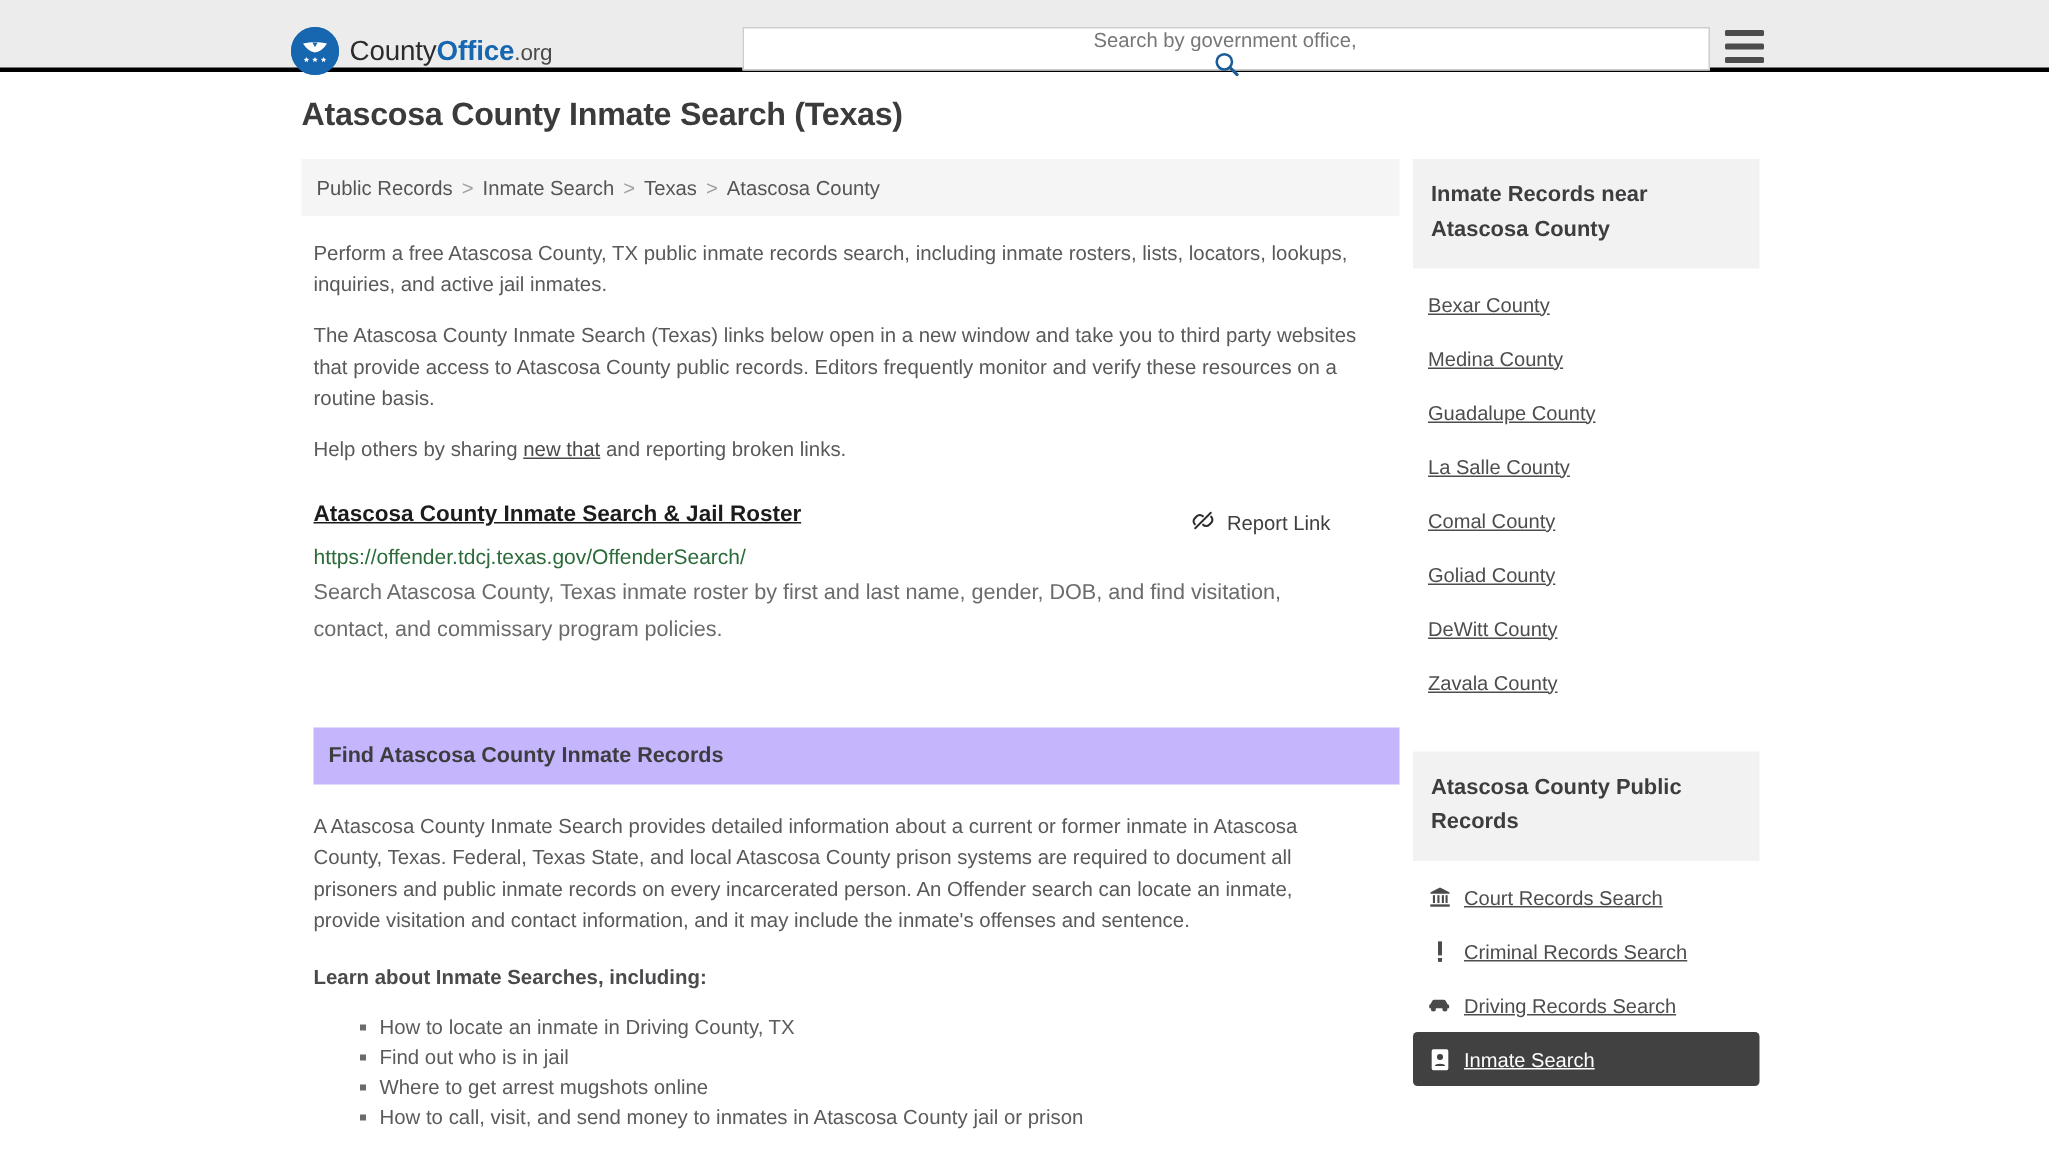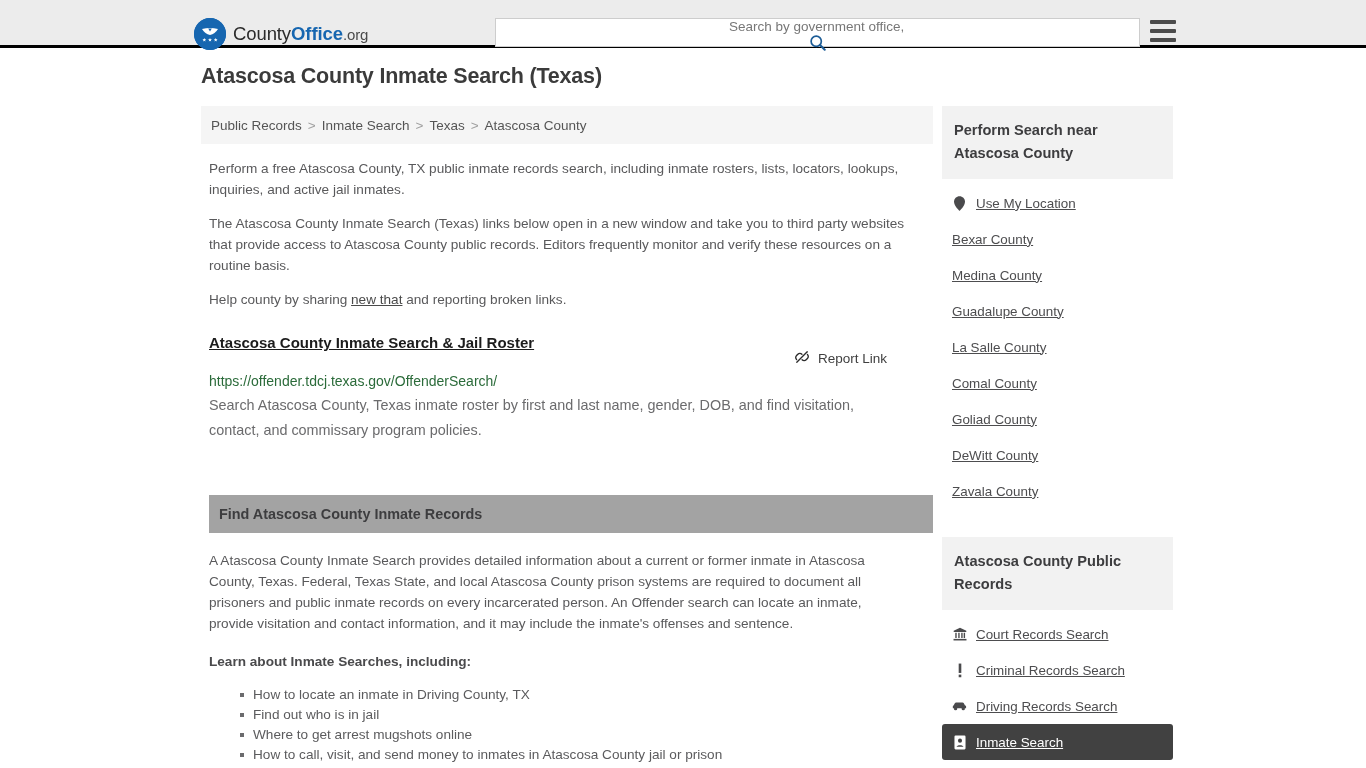--- a/index.html
+++ b/index.html
@@ -122,36 +122,36 @@
   .result { margin: 24px 0 0 8px; position: relative; }
   .result-head { display: flex; align-items: flex-start; justify-content: space-between; gap: 24px; }
   .result-title {
     font-size: 15px; font-weight: bold; color: #1c1c1c;
     text-decoration: underline; cursor: pointer;
   }
   .report-link {
     display: flex; align-items: center; gap: 8px;
     font-size: 13.5px; color: #3f3f3f;
     cursor: pointer; white-space: nowrap;
-    margin-right: 46px; margin-top: 15px;
+    margin-right: 46px; margin-top: 5px;
   }
   .result-url {
     display: block;
     font-size: 14px; color: #2b6b3a;
     margin-top: 5px;
   }
   .result-desc {
     font-size: 14.4px; color: #6b6b6d;
     line-height: 25px; margin-top: 4px;
     max-width: 670px;
   }
 
   
   .section-head {
-    background: #a3a3a3;
+    background: #c4b5fd;
     height: 38px;
     display: flex; align-items: center;
     padding: 0 10px;
     margin: 52px 0 0 8px;
     font-size: 14.4px; font-weight: bold; color: #3d3d3f;
   }
   .section-body { margin: 17px 0 0 8px; }
   .section-body .p { margin-left: 0; max-width: 690px; }
   .learn-head {
     font-size: 13.6px; font-weight: bold; color: #4a4a4c;
@@ -264,21 +264,21 @@
           <span class="sep">&gt;</span>
           <a>Inmate Search</a>
           <span class="sep">&gt;</span>
           <a>Texas</a>
           <span class="sep">&gt;</span>
           <a>Atascosa County</a>
         </nav>
 
         <p class="p">Perform a free Atascosa County, TX public inmate records search, including inmate rosters, lists, locators, lookups, inquiries, and active jail inmates.</p>
         <p class="p">The Atascosa County Inmate Search (Texas) links below open in a new window and take you to third party websites that provide access to Atascosa County public records. Editors frequently monitor and verify these resources on a routine basis.</p>
-        <p class="p"><span>Help county by sharing </span><a class="inline">new that</a><span> and reporting broken links.</span></p>
+        <p class="p"><span>Help others by sharing </span><a class="inline">new that</a><span> and reporting broken links.</span></p>
 
         <div class="result">
           <div class="result-head">
             <a class="result-title">Atascosa County Inmate Search &amp; Jail Roster</a>
             <div class="report-link">
               <span>
                 <svg width="16" height="16" viewBox="0 0 20 20">
                   <path d="M3.2 13.2 a3.6 3.6 0 0 1 0-5.1 l1.6-1.6 a3.6 3.6 0 0 1 5.1 0" fill="none" stroke="#2b2b2b" stroke-width="1.7" stroke-linecap="round"></path>
                   <path d="M16.8 6.8 a3.6 3.6 0 0 1 0 5.1 l-1.6 1.6 a3.6 3.6 0 0 1 -5.1 0" fill="none" stroke="#2b2b2b" stroke-width="1.7" stroke-linecap="round"></path>
                   <line x1="3.5" y1="16.5" x2="16.5" y2="3.5" stroke="#2b2b2b" stroke-width="1.6" stroke-linecap="round"></line>
@@ -300,31 +300,23 @@
             <li>Find out who is in jail</li>
             <li>Where to get arrest mugshots online</li>
             <li>How to call, visit, and send money to inmates in Atascosa County jail or prison</li>
 
           </ul>
         </div>
       </div>
 
       <div class="side-col">
 
-        <div class="side-panel-head">Perform Search near Atascosa County</div>
+        <div class="side-panel-head">Inmate Records near Atascosa County</div>
         <div class="side-list">
 
-          <div class="side-item">
-            <span class="side-ico">
-              <svg width="11" height="15" viewBox="0 0 12 16">
-                <path d="M6 0 C2.7 0 0 2.7 0 6 C0 10.5 6 16 6 16 C6 16 12 10.5 12 6 C12 2.7 9.3 0 6 0 Z" fill="#4a4a4c"></path>
-              </svg>
-            </span>
-            <a>Use My Location</a>
-          </div>
 
           <div class="side-item">
             <a>Bexar County</a>
           </div>
           <div class="side-item">
             <a>Medina County</a>
           </div>
           <div class="side-item">
             <a>Guadalupe County</a>
           </div>

